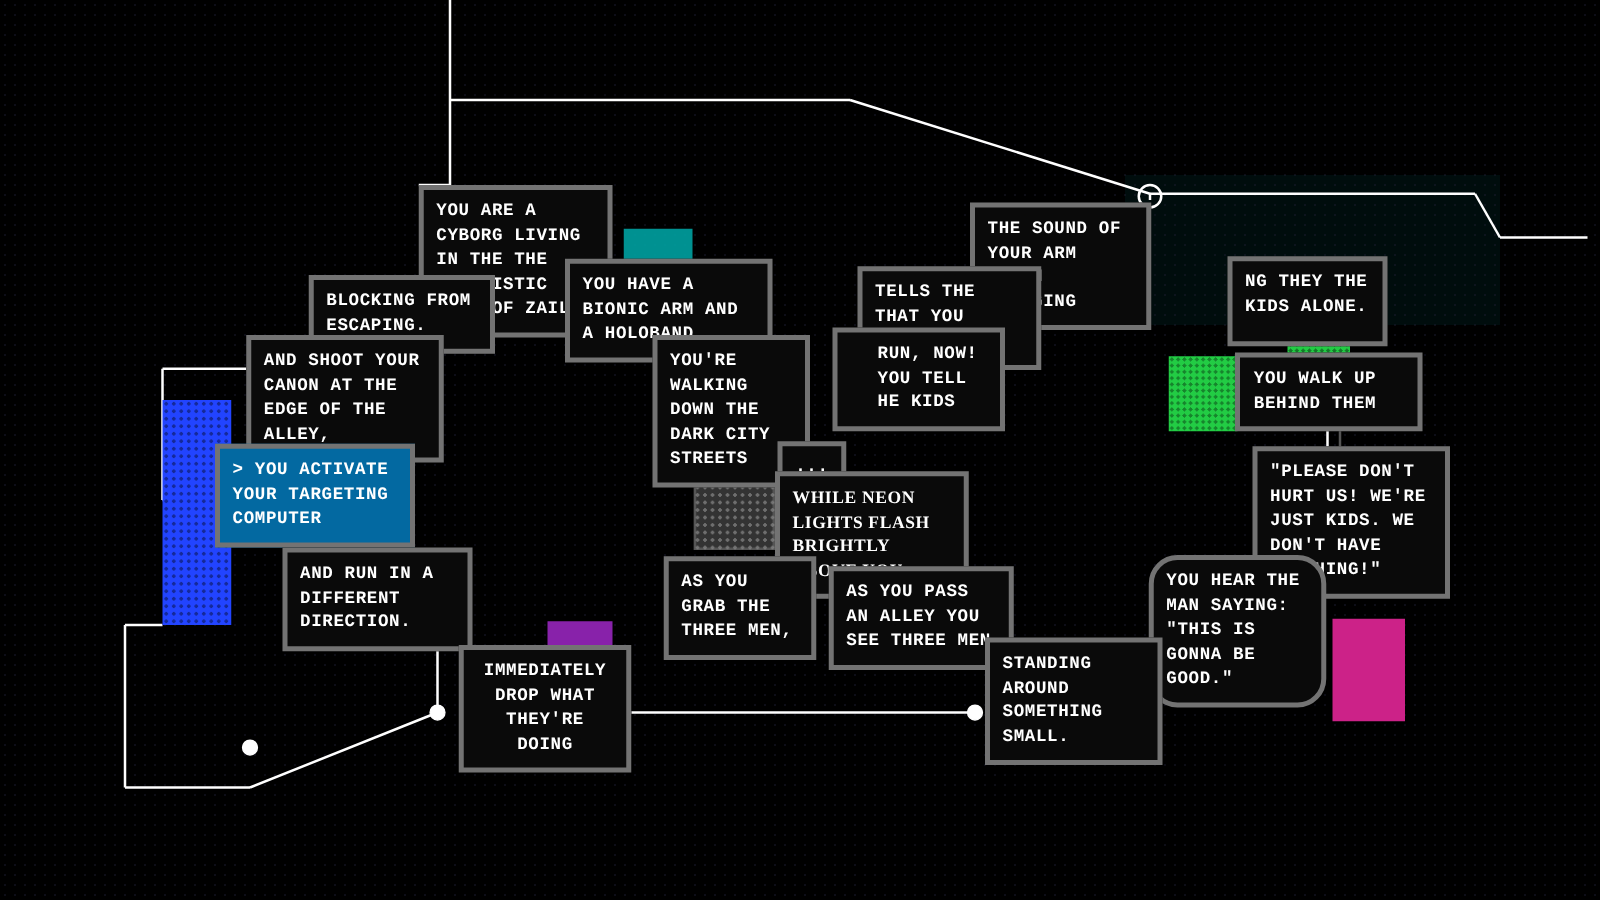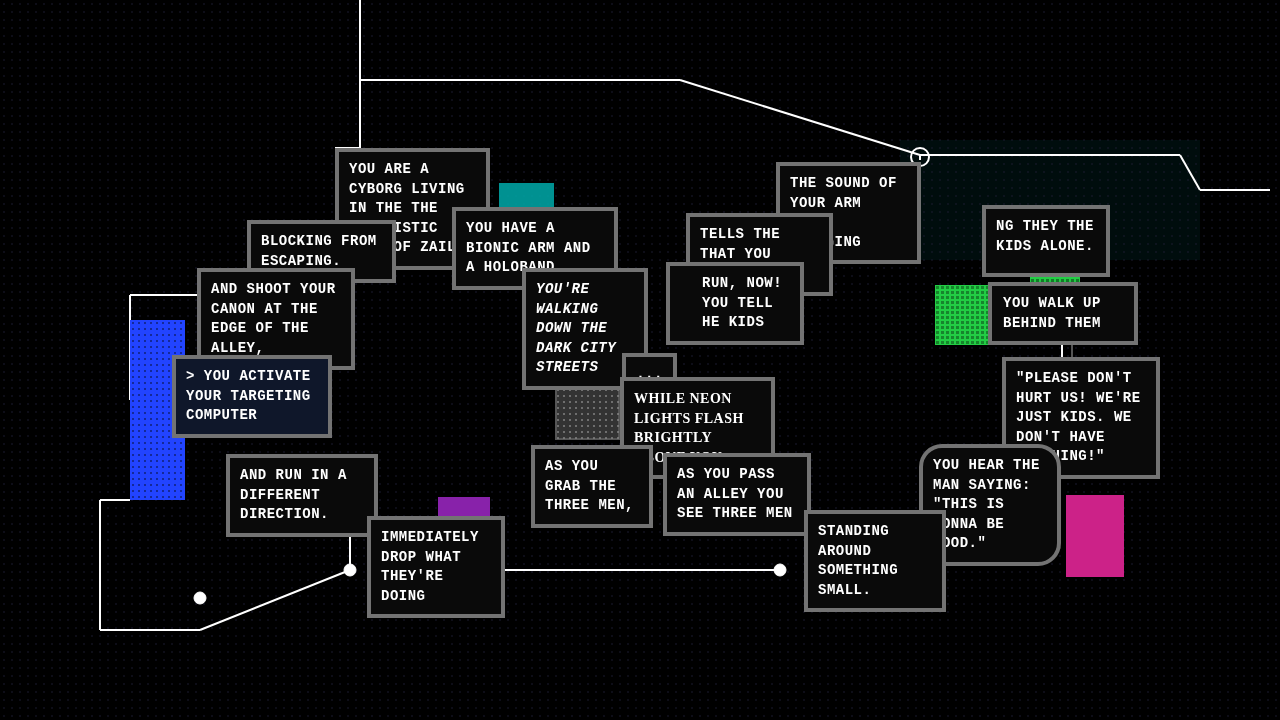--- a/index.html
+++ b/index.html
@@ -45,21 +45,21 @@
       font-family: 'Courier New', Courier, monospace;
     }
 
     
     .color-block {
       position: absolute;
     }
 
     
     .node-action {
-      background: #0f172a;
+      background: #0369a1;
     }
 
     
     .block-teal {
       background: #00aaaa;
     }
     .block-blue {
       background: #2244ff;
     }
     .block-green {
@@ -165,21 +165,21 @@
 </div>
 
 <div class="node" style="left:942px; top:205px; width:128px; min-height:72px;margin-left:40px;">
   <span>NG THEY THE KIDS ALONE.</span>
 </div>
 
 <div class="node" style="left:197px; top:268px; width:158px; min-height:75px;">
   <span>AND SHOOT YOUR CANON AT THE EDGE OF THE ALLEY,</span>
 </div>
 
-<div class="node" style="left:522px; top:268px; width:126px; min-height:72px;font-style:italic;">
+<div class="node" style="left:522px; top:268px; width:126px; min-height:72px;">
   <span>YOU'RE WALKING DOWN THE DARK CITY STREETS</span>
 </div>
 
 <div class="node" style="left:666px; top:262px; width:138px; min-height:68px;padding-left:32px;">
   <span>RUN, NOW! YOU TELL HE KIDS</span>
 </div>
 
 <div class="node" style="left:988px; top:282px; width:150px; min-height:58px;padding-left:11px;">
   <span>YOU WALK UP BEHIND THEM</span>
 </div>
@@ -193,35 +193,35 @@
 </div>
 
 <div class="node" style="left:620px; top:377px; width:155px; min-height:72px;font-family:Liberation Serif, serif;">
   <span>WHILE NEON LIGHTS FLASH BRIGHTLY ABOVE YOU</span>
 </div>
 
 <div class="node" style="left:1002px; top:357px; width:158px; min-height:90px;">
   <span>"PLEASE DON'T HURT US! WE'RE JUST KIDS. WE DON'T HAVE ANYTHING!"</span>
 </div>
 
-<div class="node" style="left:226px; top:454px; width:152px; min-height:75px;">
+<div class="node" style="left:226px; top:438px; width:152px; min-height:75px;">
   <span>AND RUN IN A DIFFERENT DIRECTION.</span>
 </div>
 
 <div class="node" style="left:488px; top:445px; width:122px; min-height:68px;margin-left:43px;">
   <span>AS YOU GRAB THE THREE MEN,</span>
 </div>
 
 <div class="node" style="left:663px; top:453px; width:148px; min-height:65px;">
   <span>AS YOU PASS AN ALLEY YOU SEE THREE MEN</span>
 </div>
 
 <div class="node" style="left:919px; top:444px; width:142px; min-height:80px;border-radius:23px;">
   <span>YOU HEAR THE MAN SAYING: "THIS IS GONNA BE GOOD."</span>
 </div>
 
-<div class="node" style="left:367px; top:516px; width:138px; min-height:65px;">
+<div class="node" style="left:367px; top:516px; width:138px; min-height:65px;text-align:center;">
   <span>IMMEDIATELY DROP WHAT THEY'RE DOING</span>
 </div>
 
-<div class="node" style="left:788px; top:510px; width:142px; min-height:65px;margin-left:16px;">
+<div class="node" style="left:788px; top:510px; width:142px; min-height:65px;">
   <span>STANDING AROUND SOMETHING SMALL.</span>
 </div>
 
 </body></html>

